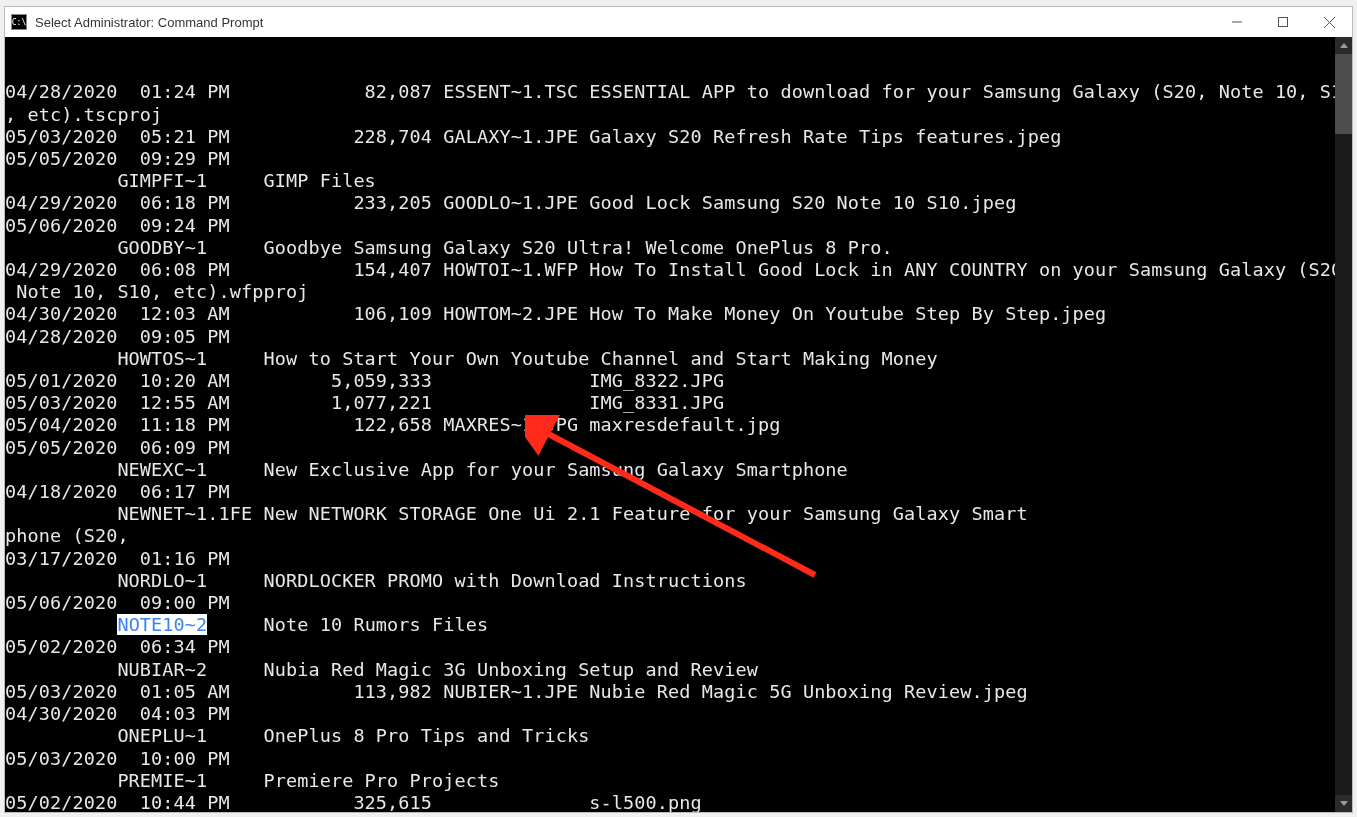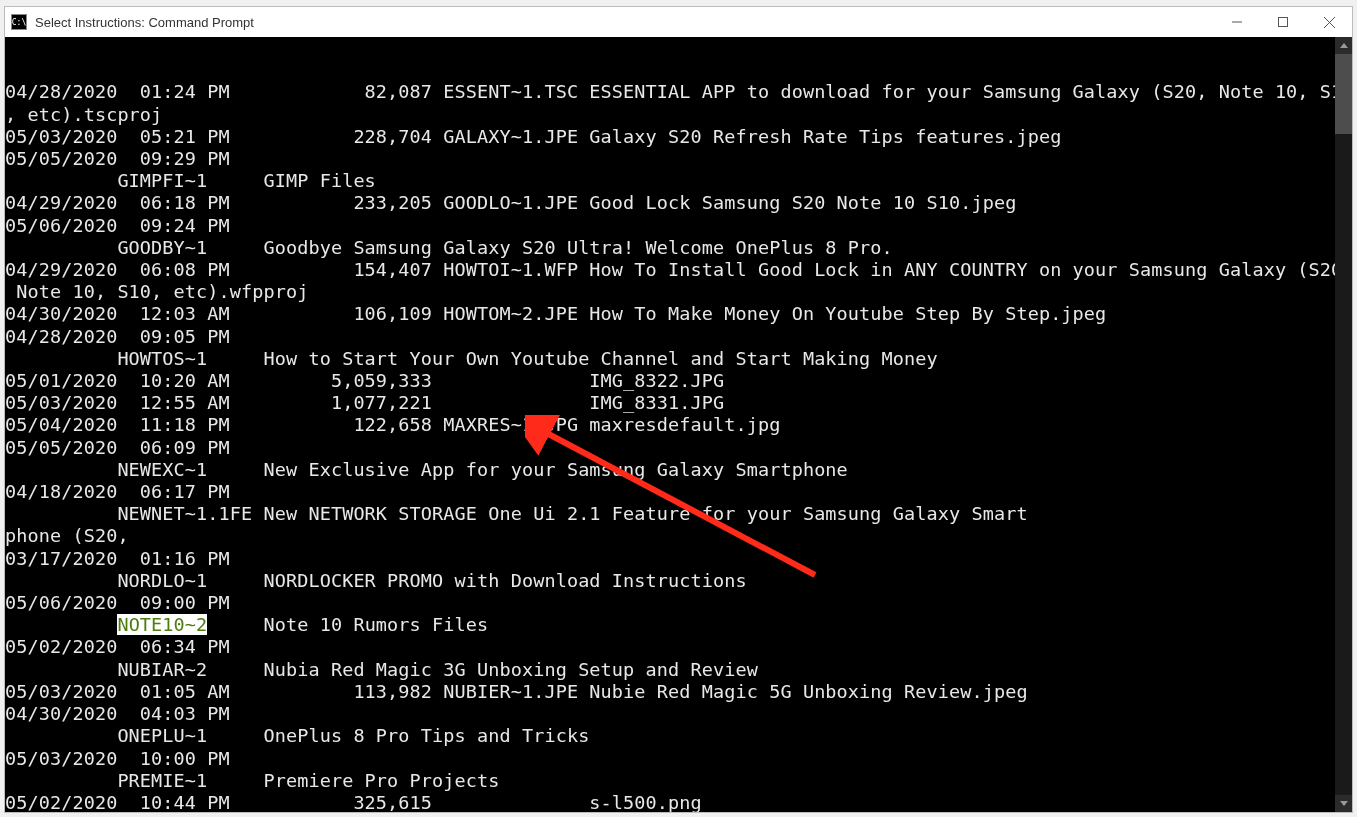--- a/index.html
+++ b/index.html
@@ -63,21 +63,21 @@
     font-family: Consolas, "Lucida Console", monospace;
     font-size: 18.5px;
     line-height: 22.2px;
     padding: 0 2px 0 0;
     white-space: pre;
     overflow: hidden;
     position: relative;
     letter-spacing: 0.1px;
   }
   .console .line { white-space: pre; }
-  .hl { background:#fff; color:#4d7c0f; }
+  .hl { background:#fff; color:#3b82f6; }
   .scrollbar {
     position: absolute;
     right: 0;
     top: 0;
     bottom: 0;
     width: 17px;
     background: #2b2b2b;
   }
   .scrollbar .track { position:absolute; top:17px; bottom:17px; left:0; right:0; background:#1a1a1a;}
   .scrollbar .thumb { position:absolute; top:17px; left:0; right:0; height:80px; background:#4d4d4d;}
@@ -89,21 +89,21 @@
     position:absolute;
     pointer-events:none;
   }
 </style>
 </head>
 <body>
 
 <div class="window">
   <div class="titlebar">
     <div class="icon">C:\</div>
-    <span>Select Instructions: Command Prompt</span>
+    <span>Select Administrator: Command Prompt</span>
     <div class="winbtns">
       <div class="winbtn">
         <svg width="10" height="10">
             <line x1="0" y1="5" x2="10" y2="5" stroke-width="1"></line>
           </svg>
       </div>
       <div class="winbtn">
         <svg width="10" height="10">
             <rect x="0.5" y="0.5" width="9" height="9" stroke-width="1"></rect>
           </svg>

